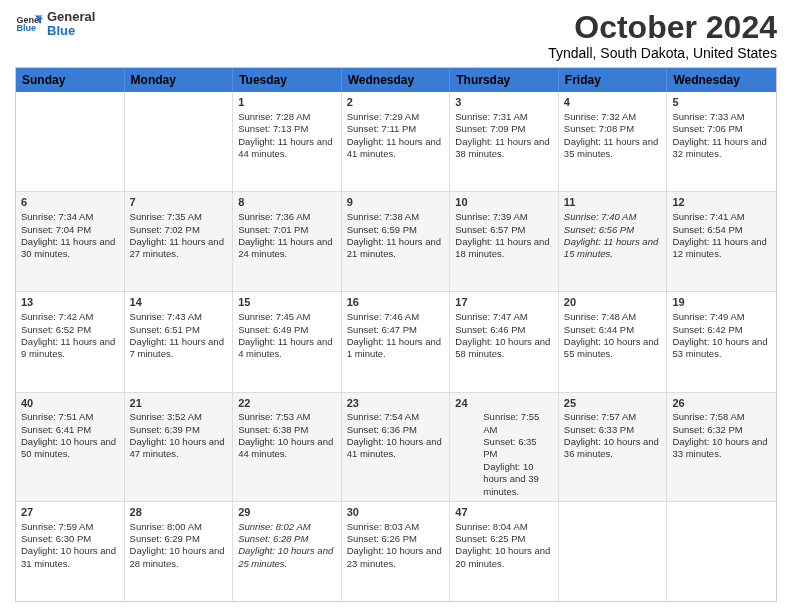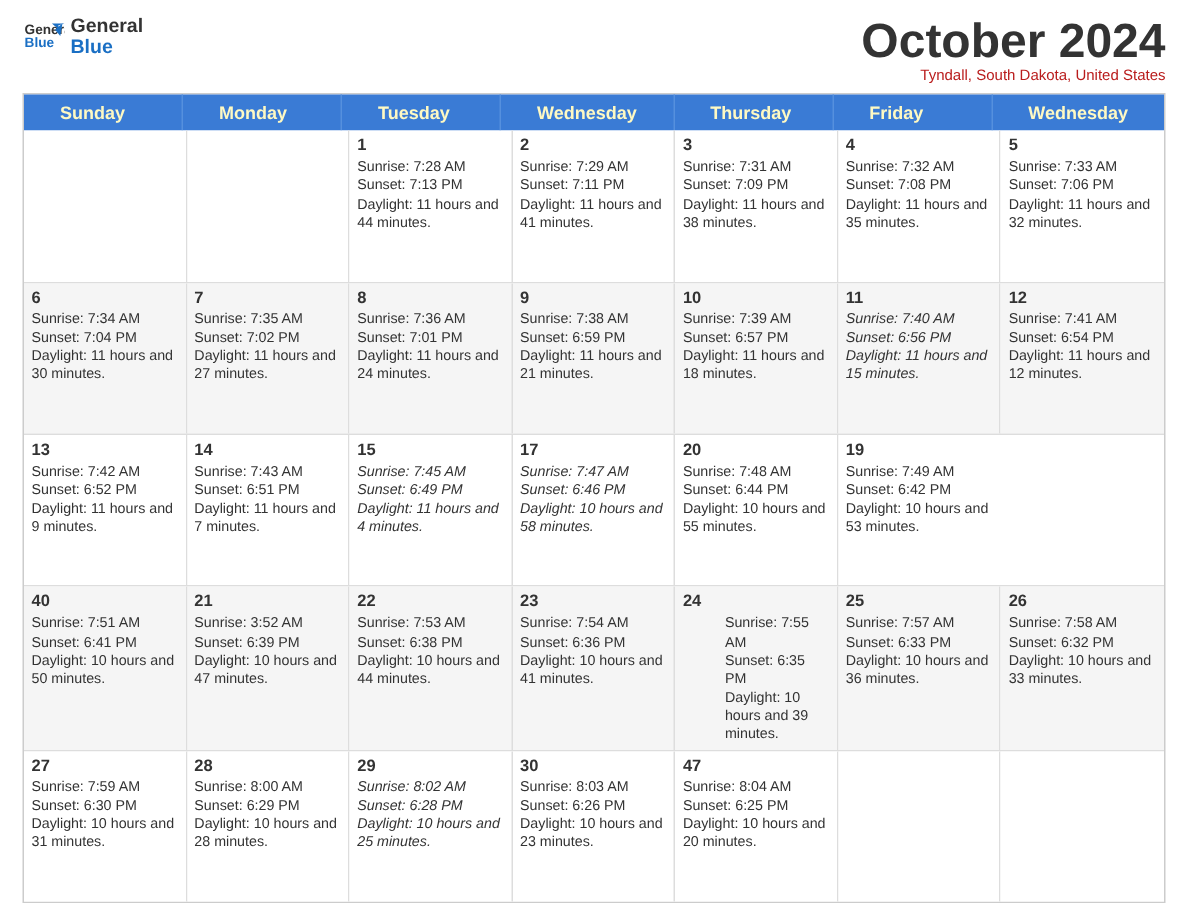--- a/index.html
+++ b/index.html
@@ -35,39 +35,39 @@
     .title-block {
       text-align: right;
     }
     .main-title {
       font-size: 32px;
       font-weight: bold;
       color: #333;
       line-height: 1.1;
     }
     .subtitle {
-      font-size: 10px;
-      color: #b91c1c;
+      font-size: 14px;
+      color: #000000;
     }
     .calendar {
       flex: 1;
       display: flex;
       flex-direction: column;
       border: 1px solid #ccc;
     }
     .cal-header {
       display: grid;
       grid-template-columns: repeat(7, 1fr);
       background: #3a7bd5;
     }
     .cal-header-cell {
-      color: #fef9c3;
+      color: #000000;
       font-size: 12px;
       font-weight: bold;
-      padding: 5px 24px;
+      padding: 5px 6px;
       border-right: 1px solid #5590de;
     }
     .cal-header-cell:last-child { border-right: none; }
     .cal-body {
       flex: 1;
       display: flex;
       flex-direction: column;
     }
     .cal-row {
       display: grid;
@@ -219,27 +219,33 @@
 Daylight: 11 hours and 9 minutes.</div>
           </div>
           <div class="cal-cell">
             <span class="day-num">14</span>
             <div class="cell-info" style="white-space: pre-line;">Sunrise: 7:43 AM
 Sunset: 6:51 PM
 Daylight: 11 hours and 7 minutes.</div>
           </div>
           <div class="cal-cell">
             <span class="day-num">15</span>
-            <div class="cell-info" style="white-space: pre-line; font-style: italic;">Sunrise: 7:45 AM
+            <div class="cell-info" style="white-space: pre-line;">Sunrise: 7:45 AM
 Sunset: 6:49 PM
 Daylight: 11 hours and 4 minutes.</div>
           </div>
           <div class="cal-cell">
+            <span class="day-num">16</span>
+            <div class="cell-info" style="white-space: pre-line;">Sunrise: 7:46 AM
+Sunset: 6:47 PM
+Daylight: 11 hours and 1 minute.</div>
+          </div>
+          <div class="cal-cell">
             <span class="day-num">17</span>
-            <div class="cell-info" style="white-space: pre-line; font-style: italic;">Sunrise: 7:47 AM
+            <div class="cell-info" style="white-space: pre-line;">Sunrise: 7:47 AM
 Sunset: 6:46 PM
 Daylight: 10 hours and 58 minutes.</div>
           </div>
           <div class="cal-cell">
             <span class="day-num">20</span>
             <div class="cell-info" style="white-space: pre-line;">Sunrise: 7:48 AM
 Sunset: 6:44 PM
 Daylight: 10 hours and 55 minutes.</div>
           </div>
           <div class="cal-cell">

